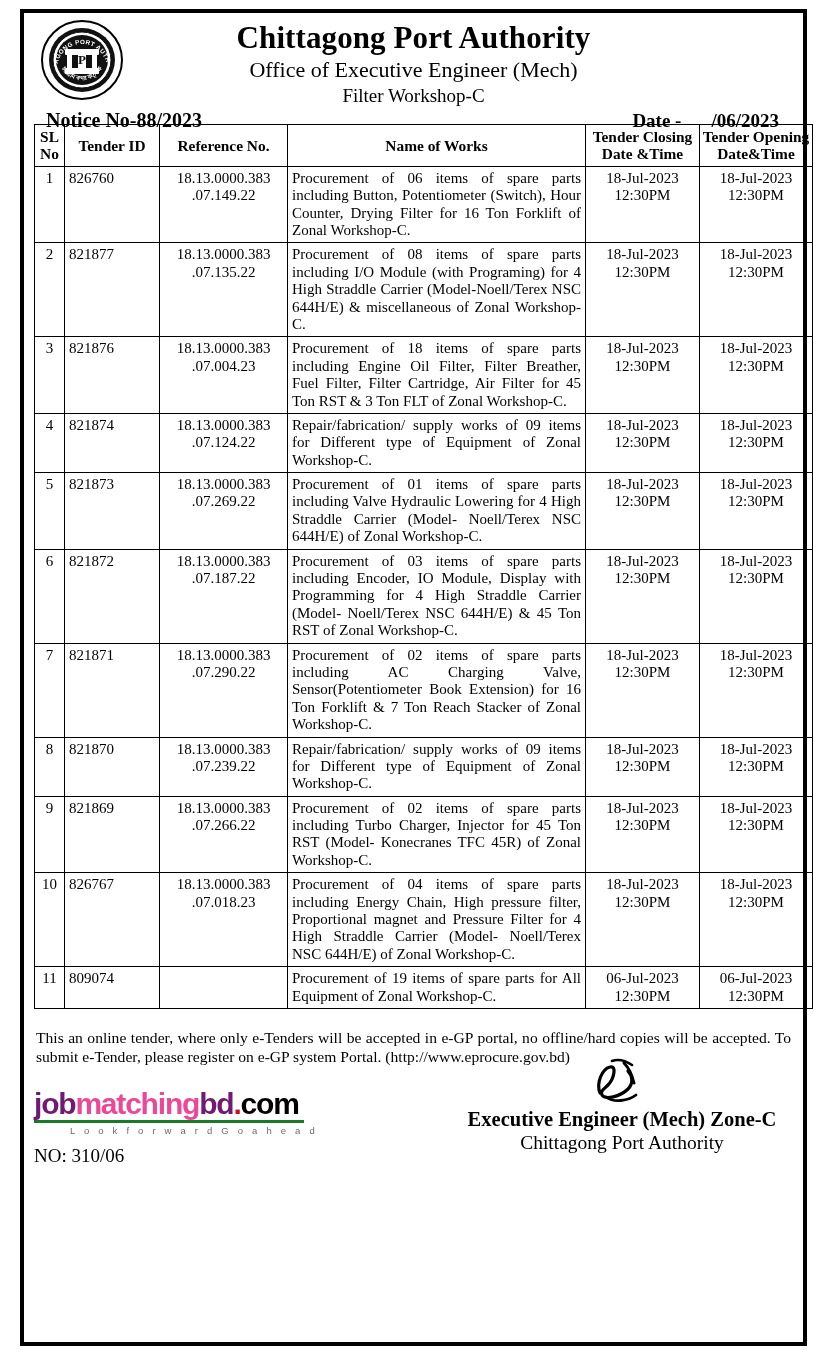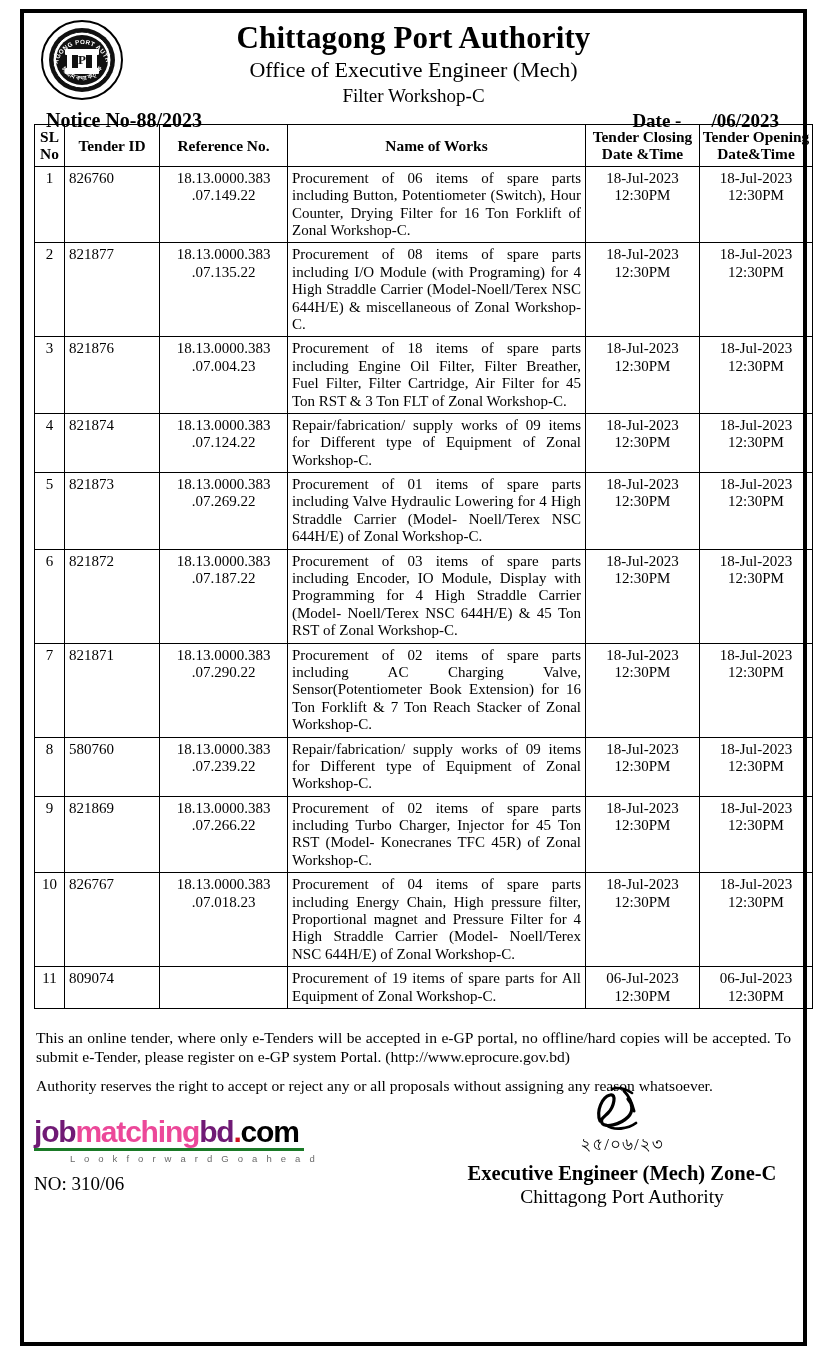--- a/index.html
+++ b/index.html
@@ -295,21 +295,21 @@
           <tr>
             <td class="sl">7</td>
             <td class="tid">821871</td>
             <td class="ref"><span>18.13.0000.383</span><br><span>.07.290.22</span></td>
             <td class="work">Procurement of 02 items of spare parts including AC Charging Valve, Sensor(Potentiometer Book Extension) for 16 Ton Forklift &amp; 7 Ton Reach Stacker of Zonal Workshop-C.</td>
             <td class="dt"><span>18-Jul-2023</span><br><span>12:30PM</span></td>
             <td class="dt"><span>18-Jul-2023</span><br><span>12:30PM</span></td>
           </tr>
           <tr>
             <td class="sl">8</td>
-            <td class="tid">580760</td>
+            <td class="tid">821870</td>
             <td class="ref"><span>18.13.0000.383</span><br><span>.07.239.22</span></td>
             <td class="work">Repair/fabrication/ supply works of 09 items for Different type of Equipment of Zonal Workshop-C.</td>
             <td class="dt"><span>18-Jul-2023</span><br><span>12:30PM</span></td>
             <td class="dt"><span>18-Jul-2023</span><br><span>12:30PM</span></td>
           </tr>
           <tr>
             <td class="sl">9</td>
             <td class="tid">821869</td>
             <td class="ref"><span>18.13.0000.383</span><br><span>.07.266.22</span></td>
             <td class="work">Procurement of 02 items of spare parts including Turbo Charger, Injector for 45 Ton RST (Model- Konecranes TFC 45R) of Zonal Workshop-C.</td>
@@ -331,21 +331,20 @@
             <td class="work">Procurement of 19 items of spare parts for All Equipment of Zonal Workshop-C.</td>
             <td class="dt"><span>06-Jul-2023</span><br><span>12:30PM</span></td>
             <td class="dt"><span>06-Jul-2023</span><br><span>12:30PM</span></td>
           </tr>
         </tbody>
     </table>
   </div>
 
   <div class="notes">
     <p>This an online tender, where only e-Tenders will be accepted in e-GP portal, no offline/hard copies will be accepted. To submit e-Tender, please register on e-GP system Portal. (http://www.eprocure.gov.bd)</p>
-    <p class="second">Authority reserves the right to accept or reject any or all proposals without assigning any reason whatsoever.</p>
   </div>
 
   <div class="footer">
 
     <div class="brand">
       <div class="bwords"><span class="g">job</span><span class="r">matching</span><span class="g">bd</span><span class="dot">.</span><span class="y">com</span></div>
       <div class="underline"></div>
       <div class="tagline">L o o k   f o r w a r d   G o   a h e a d</div>
     </div>
 
@@ -353,19 +352,18 @@
 
     <div class="sign-blk">
       <div class="sig-img">
         <svg width="120" height="52" viewBox="0 0 120 52">
           <path d="M38 36 C34 26 40 12 48 10 C55 8 52 22 46 28 C42 32 38 34 40 38 C43 43 58 40 66 32 C72 26 70 18 66 14" fill="none" stroke="#000" stroke-width="3.2" stroke-linecap="round"></path>
           <path d="M62 6 C66 10 70 18 72 26" fill="none" stroke="#000" stroke-width="3" stroke-linecap="round"></path>
           <path d="M50 4 C56 2 64 4 70 8" fill="none" stroke="#000" stroke-width="2.6" stroke-linecap="round"></path>
           <path d="M44 40 C52 46 66 44 74 38" fill="none" stroke="#000" stroke-width="2.8" stroke-linecap="round"></path>
         </svg>
       </div>
-      <div class="sig-date">২৫/০৬/২৩</div>
       <div class="sig-title">Executive Engineer (Mech) Zone-C</div>
       <div class="sig-org">Chittagong Port Authority</div>
     </div>
   </div>
 
 </div>
 
 </body></html>

